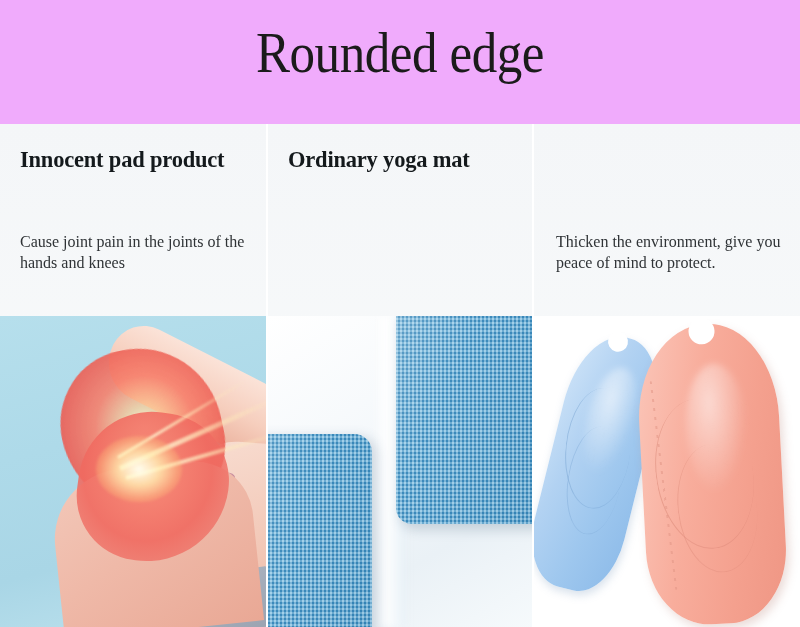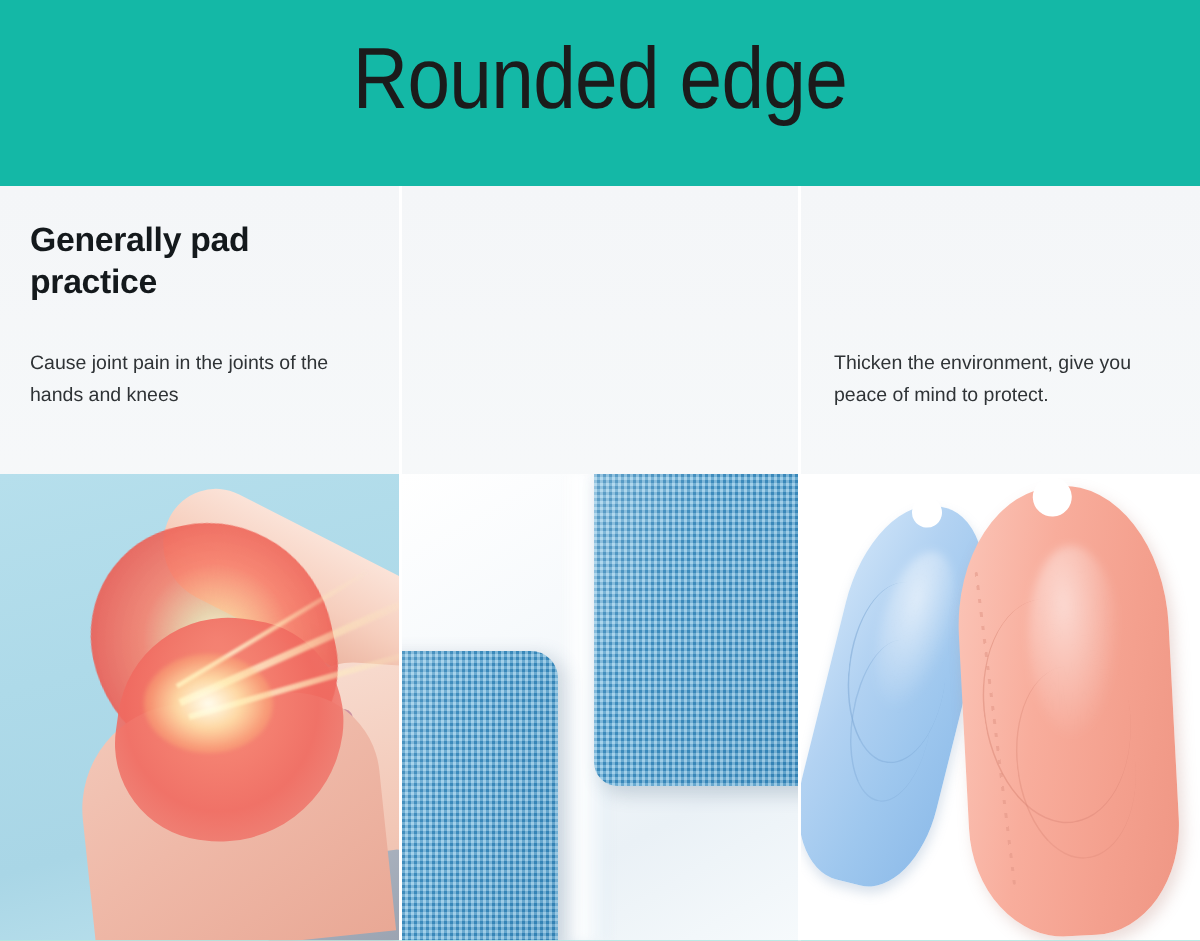--- a/index.html
+++ b/index.html
@@ -12,21 +12,22 @@
     font-family: "Liberation Sans", "DejaVu Sans", sans-serif;
     width: 800px;
     height: 627px;
     overflow: hidden;
     position: relative;
   }
   #page {
     position: relative;
     width: 800px;
     height: 627px;
-    background: #14b8a6;
+    background: #f0abfc;
+    font-family: Liberation Serif, serif;
   }
 
   
   #title {
     position: absolute;
     left: 0;
     top: 18px;
     width: 800px;
     text-align: center;
     font-size: 58px;
@@ -81,21 +82,21 @@
     letter-spacing: -0.2px;
     z-index: 4;
   }
   .col.c3 .col-head { left: 22px; }
 
   .col-body {
     position: absolute;
     left: 20px;
     top: 108px;
     width: 235px;
-    font-size: 13px;
+    font-size: 16px;
     line-height: 20.5px;
     font-weight: 400;
     color: #2f3336;
     z-index: 4;
   }
   .col.c3 .col-body { left: 22px; }
 
   
   .photo {
     position: absolute;
@@ -346,39 +347,40 @@
 </head>
 <body>
 
 <div id="page">
 
   <div id="title">Rounded edge</div>
 
   <div id="columns">
 
     <div class="col c1">
-      <div class="col-head">Generally pad practice</div>
+      <div class="col-head">Innocent pad product</div>
       <div class="col-body">Cause joint pain in the joints of the hands and knees</div>
 
       <div class="photo ph1">
         <div class="skin-arm arm-upper"></div>
         <div class="hand-right"></div>
         <div class="strap"></div>
         <div class="torso"></div>
         <div class="joint-red"></div>
         <div class="hand-lower"></div>
         <div class="joint-red2"></div>
         <div class="ray ray-c"></div>
         <div class="ray ray-a"></div>
         <div class="ray ray-b"></div>
         <div class="glow-core"></div>
       </div>
     </div>
 
     <div class="col c2">
+      <div class="col-head">Ordinary yoga mat</div>
 
       <div class="photo ph2">
         <div class="mat-sheen"></div>
         <div class="mat mat-back"></div>
         <div class="mat mat-front"></div>
       </div>
     </div>
 
     <div class="col c3">
       <div class="col-body">Thicken the environment, give you peace of mind to protect.</div>

